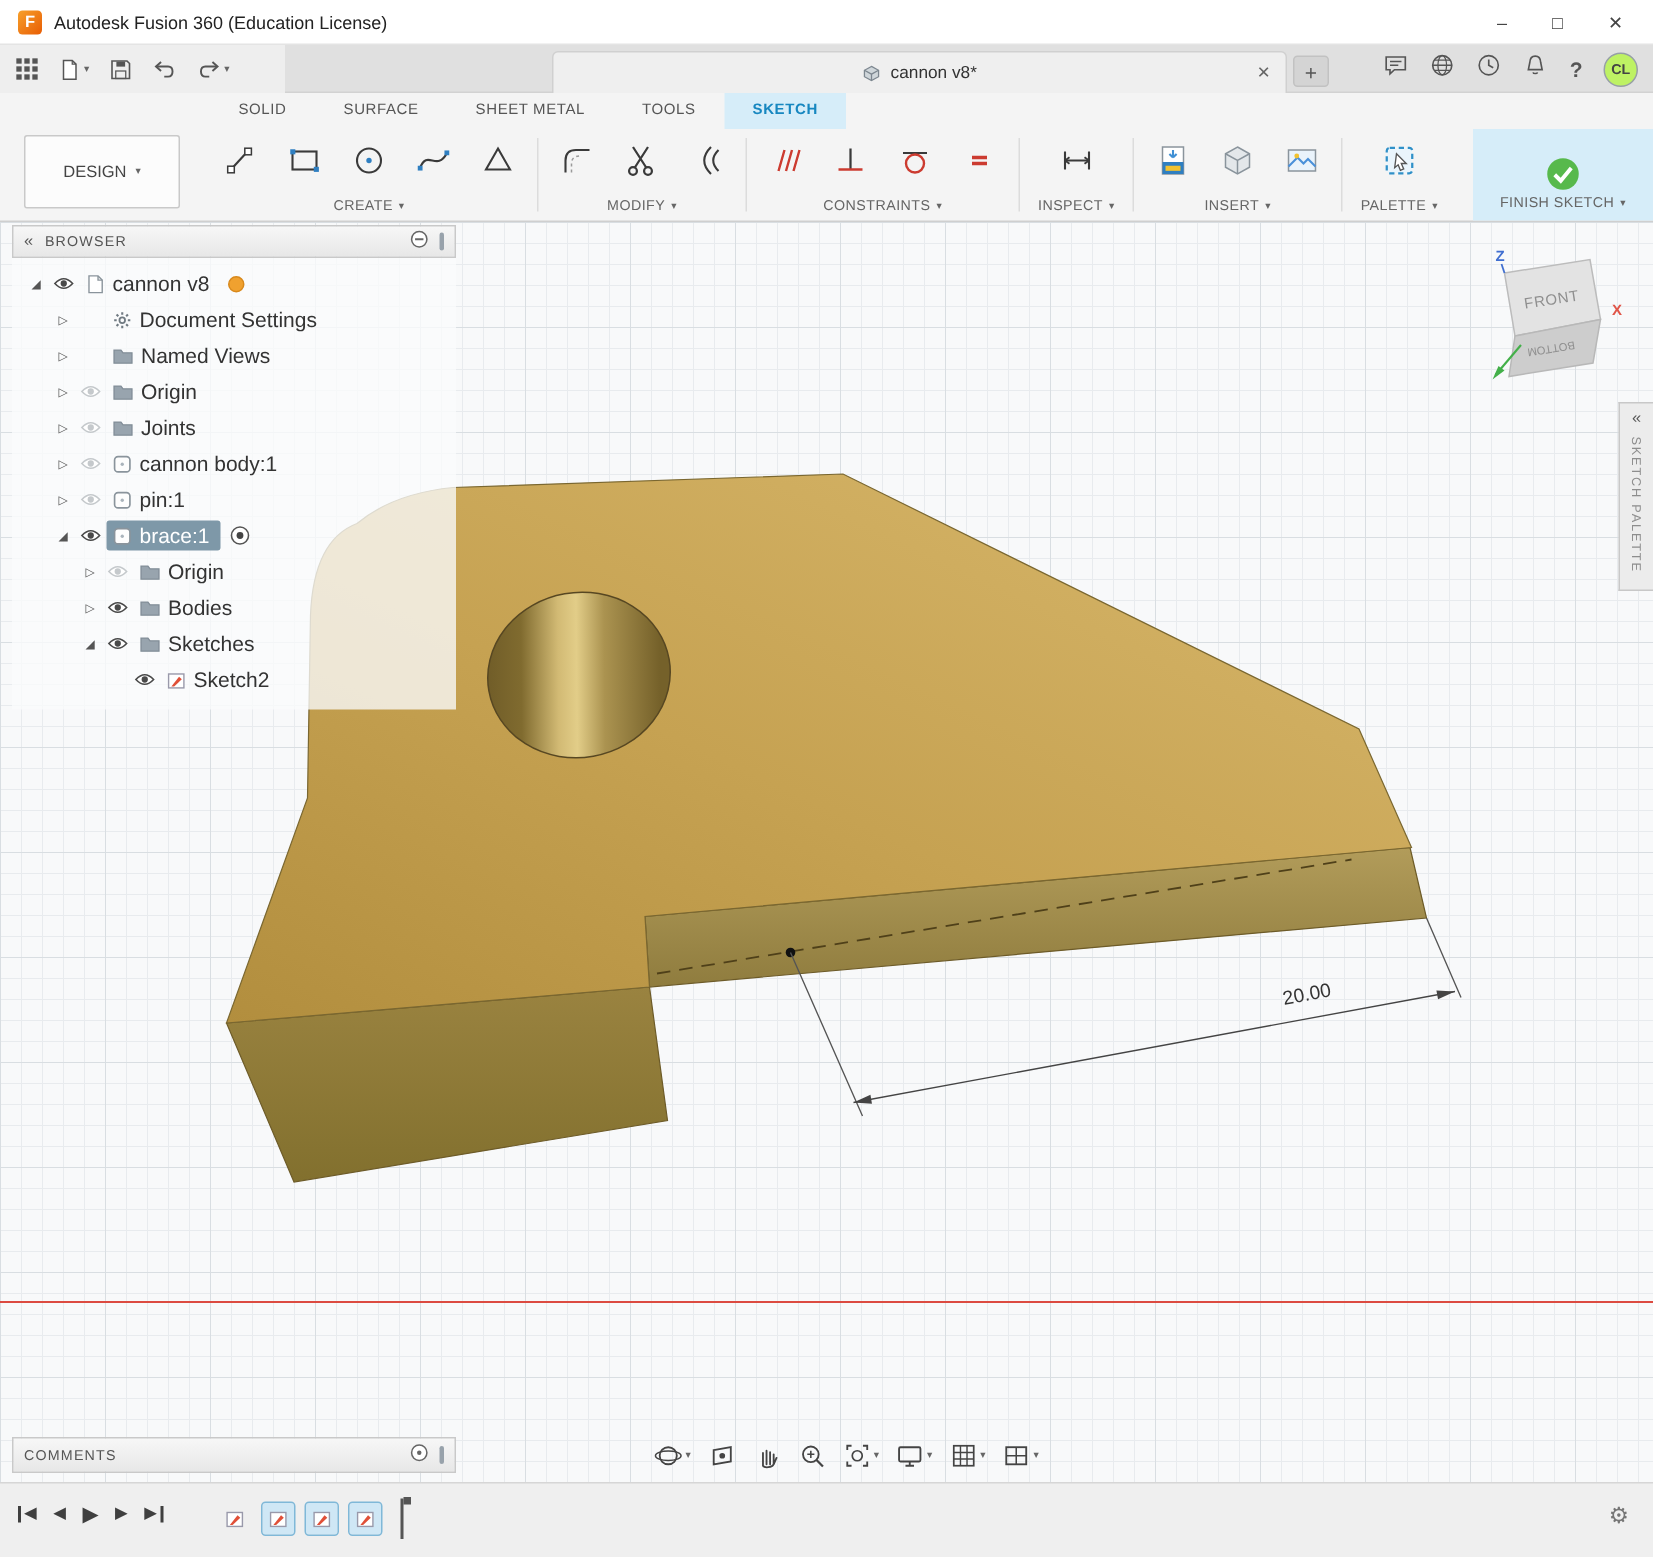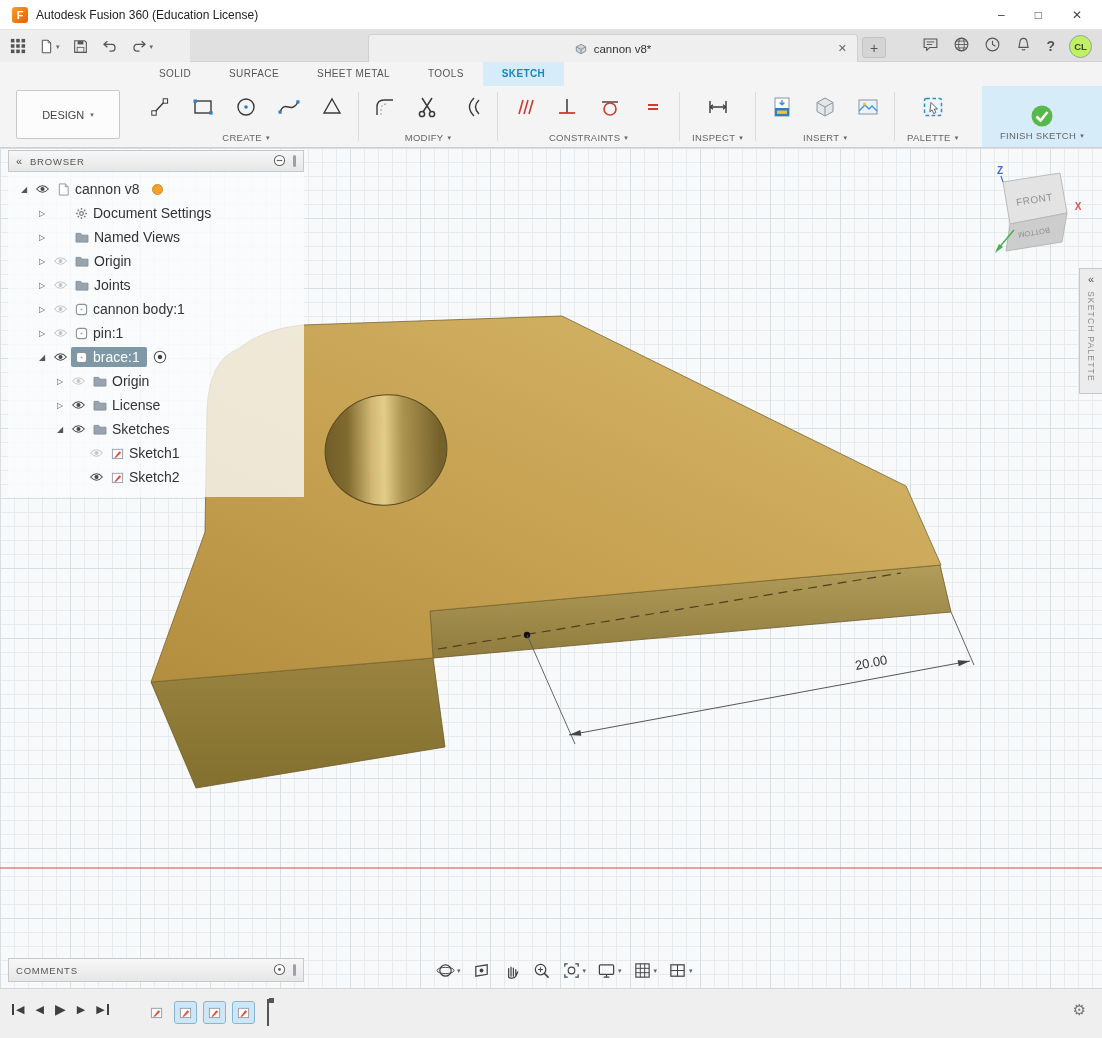--- a/index.html
+++ b/index.html
@@ -626,56 +626,38 @@
               <path d="M1.5 5.5 Q8 -1.5 14.5 5.5 Q8 12.5 1.5 5.5 Z" fill="#fff" stroke="#4a4a4a" stroke-width="1.2"></path>
               <circle cx="8" cy="5.5" r="2.3" fill="#4a4a4a"></circle>
             </svg>
           </span>
           <span class="chip">
             <span style="display: flex;">
               <svg viewBox="0 0 15 12" width="14" height="11">
                 <path d="M1 1.5 H6 L7.5 3.5 H14 V11 H1 Z" fill="#98a4ae" stroke="#828e98"></path>
               </svg>
             </span>
-            <span class="tlabel">License</span>
+            <span class="tlabel">Bodies</span>
           </span>
         </div>
         <div class="tree-row" style="padding-left: 44px;">
           <span class="arrow">◢</span>
           <span class="eye">
             <svg viewBox="0 0 16 11" width="15" height="10">
               <path d="M1.5 5.5 Q8 -1.5 14.5 5.5 Q8 12.5 1.5 5.5 Z" fill="#fff" stroke="#4a4a4a" stroke-width="1.2"></path>
               <circle cx="8" cy="5.5" r="2.3" fill="#4a4a4a"></circle>
             </svg>
           </span>
           <span class="chip">
             <span style="display: flex;">
               <svg viewBox="0 0 15 12" width="14" height="11">
                 <path d="M1 1.5 H6 L7.5 3.5 H14 V11 H1 Z" fill="#98a4ae" stroke="#828e98"></path>
               </svg>
             </span>
             <span class="tlabel">Sketches</span>
-          </span>
-        </div>
-        <div class="tree-row" style="padding-left: 62px;">
-          <span class="arrow"></span>
-          <span class="eye">
-            <svg viewBox="0 0 16 11" width="15" height="10">
-              <path d="M1.5 5.5 Q8 -1.5 14.5 5.5 Q8 12.5 1.5 5.5 Z" fill="#fff" stroke="#c5c9cc" stroke-width="1.2"></path>
-              <circle cx="8" cy="5.5" r="2.3" fill="#c5c9cc"></circle>
-            </svg>
-          </span>
-          <span class="chip">
-            <span style="display: flex;">
-              <svg viewBox="0 0 14 14" width="13" height="13">
-                <rect x="1.5" y="2.5" width="11" height="10" fill="#fff" stroke="#99a"></rect>
-                <path d="M3.5 11.5 L9 4.5 L11 6.2 L5.5 11.5 Z" fill="#e05038"></path>
-              </svg>
-            </span>
-            <span class="tlabel">Sketch1</span>
           </span>
         </div>
         <div class="tree-row" style="padding-left: 62px;">
           <span class="arrow"></span>
           <span class="eye">
             <svg viewBox="0 0 16 11" width="15" height="10">
               <path d="M1.5 5.5 Q8 -1.5 14.5 5.5 Q8 12.5 1.5 5.5 Z" fill="#fff" stroke="#4a4a4a" stroke-width="1.2"></path>
               <circle cx="8" cy="5.5" r="2.3" fill="#4a4a4a"></circle>
             </svg>
           </span>

